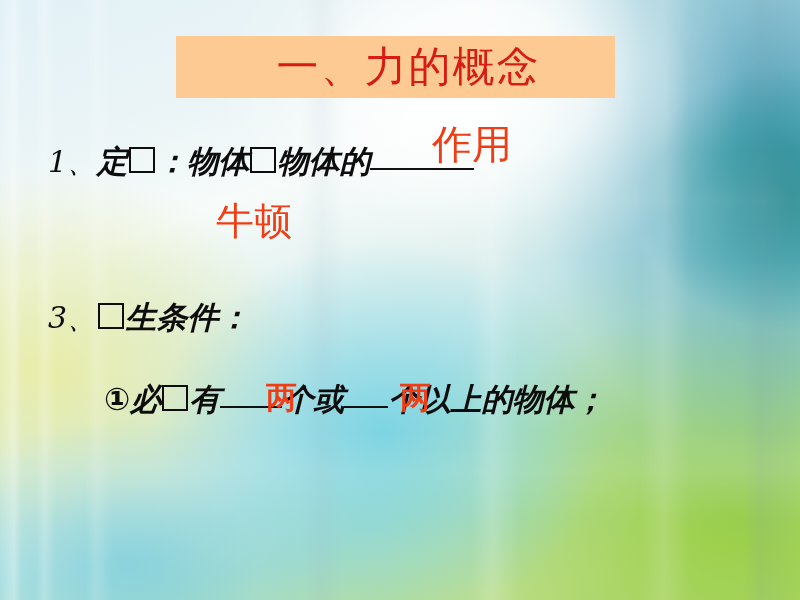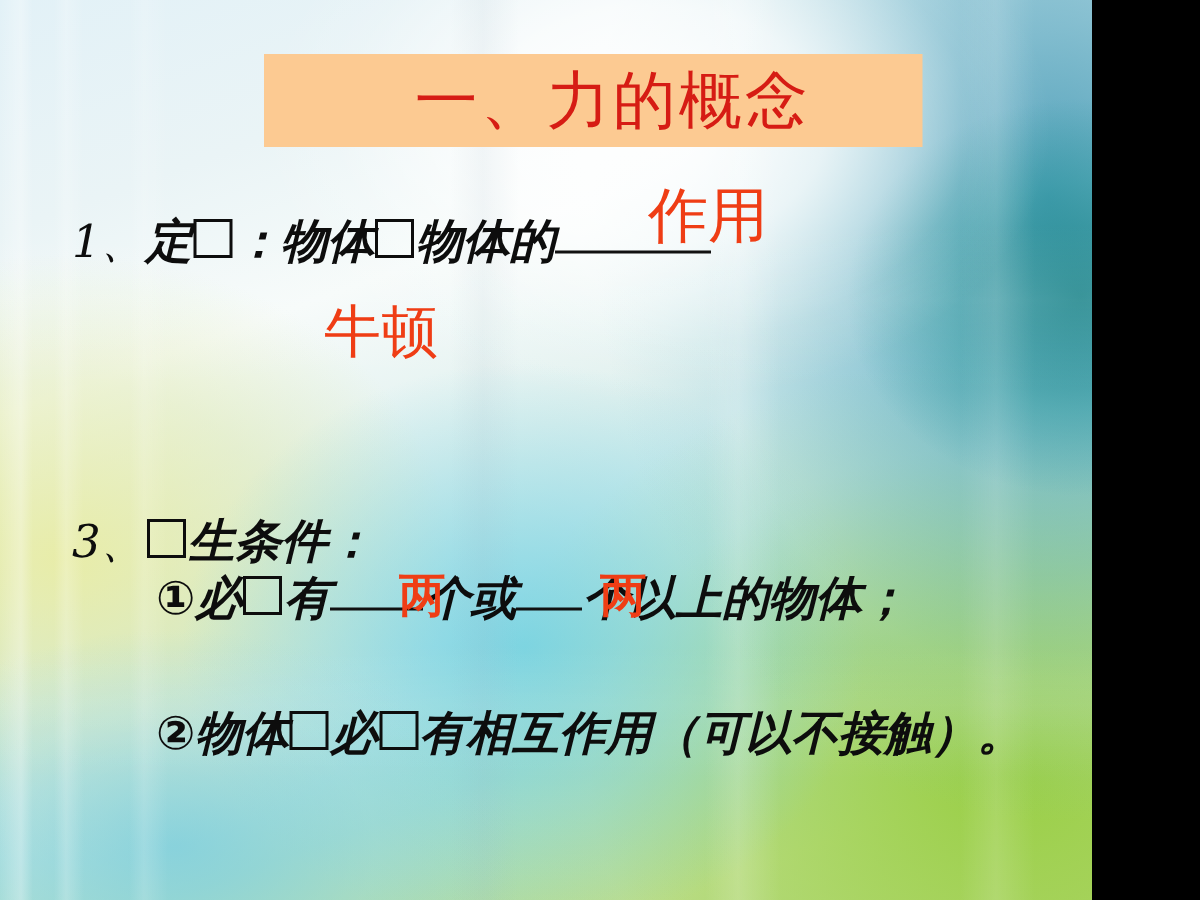--- a/index.html
+++ b/index.html
@@ -2,21 +2,21 @@
 <html><head>
 <meta charset="utf-8">
 <style>
   html, body {
     margin: 0;
     padding: 0;
     background: #000;
   }
   #slide {
     position: relative;
-    width: 728px;
+    width: 800px;
     height: 600px;
     overflow: hidden;
     font-family: "DejaVu Sans", sans-serif;
     background: #bef264;
   }
 
   
   .bg-layer {
     position: absolute;
     inset: 0;
@@ -193,21 +193,21 @@
     font-family: "DejaVu Serif", "Liberation Serif", serif;
     font-weight: normal;
   }
   .answer-sans {
     font-family: "DejaVu Sans", sans-serif;
     font-weight: bold;
   }
 
   #line1 { left: 48px;  top: 146px; }
   #line2 { left: 48px;  top: 214px; }
-  #line3 { left: 48px;  top: 302px; margin-top: 44px; }
+  #line3 { left: 48px;  top: 302px; }
   #line4 { left: 104px; top: 384px; }
   #line5 { left: 104px; top: 474px; }
 
   #ans-zuoyong { left: 432px; top: 124px; font-size: 40px; }
   #ans-niudun  { left: 216px; top: 202px; font-size: 38px; }
   #ans-liang1  { left: 266px; top: 382px; font-size: 31px; }
   #ans-liang2  { left: 400px; top: 382px; font-size: 31px; }
 </style>
 </head>
 <body>
@@ -235,22 +235,19 @@
 
 
   <div class="line" id="line3">
     <span class="num">3、</span><span class="tofu"></span><span>生条件：</span>
   </div>
 
   <div class="line" id="line4">
     <span>①</span><span>必</span><span class="tofu"></span><span>有</span><span class="blank" style="width:62px"></span><span>个或</span><span class="blank" style="width:44px"></span><span>个以上的物体；</span>
   </div>
 
-  <div class="line" id="line5">
-    <span>②</span><span>物体</span><span class="tofu"></span><span>必</span><span class="tofu"></span><span>有相互作用（可以不接触）。</span>
-  </div>
 
   <div class="answer answer-serif" id="ans-niudun">牛顿</div>
   <div class="answer answer-serif" id="ans-zuoyong">作用</div>
   <div class="answer answer-sans" id="ans-liang1">两</div>
   <div class="answer answer-sans" id="ans-liang2">两</div>
 
 </div>
 
 </body></html>

